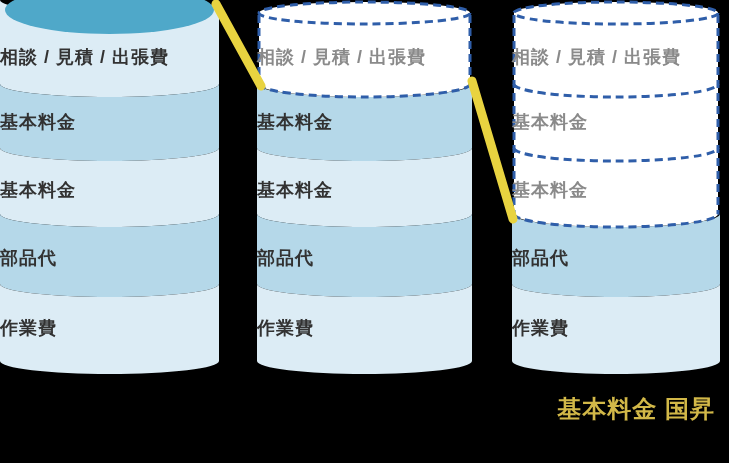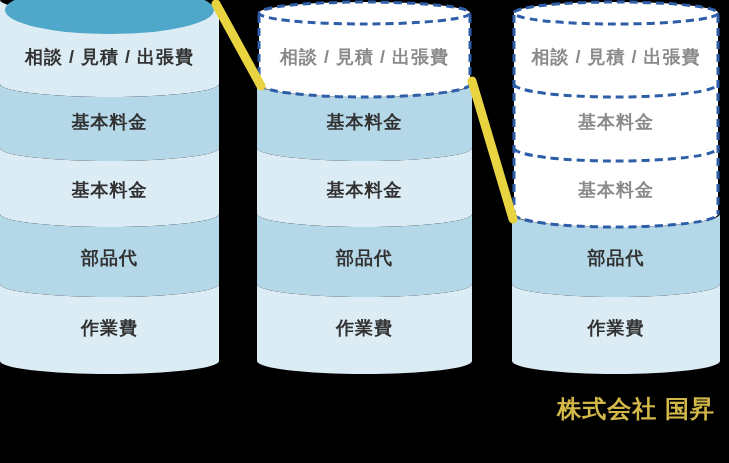--- a/index.html
+++ b/index.html
@@ -4,21 +4,21 @@
 <style>
   html,body{margin:0;padding:0;}
   body{
     width:729px;height:463px;position:relative;overflow:hidden;
     background:#000000;
     font-family:"Liberation Sans","DejaVu Sans",sans-serif;
   }
   .column{position:absolute;top:0;height:385px;}
   .column svg{position:absolute;top:0;left:0;display:block;}
   .seg-label{
-    position:absolute;left:0;width:100%;text-align:center;
+    position:absolute;left:0;width:100%;text-align:left;
     transform:translateY(-50%);
     font-size:18px;font-weight:600;letter-spacing:1px;white-space:nowrap;
   }
   #connectors{position:absolute;top:0;left:0;pointer-events:none;}
   #brand{
     position:absolute;right:14px;top:393px;
     font-size:24px;font-weight:700;letter-spacing:1px;white-space:nowrap;
   }
 </style>
 </head>
@@ -76,13 +76,13 @@
       <div class="seg-label" style="top: 258px; color: rgb(50, 50, 50);">部品代</div>
       <div class="seg-label" style="top: 328px; color: rgb(50, 50, 50);">作業費</div>
     </div>
   </div>
 
 <svg id="connectors" width="729" height="463" viewBox="0 0 729 463">
     <line x1="216" y1="4" x2="261" y2="86" stroke="#e8d340" stroke-width="9" stroke-linecap="round"></line>
     <line x1="472" y1="81" x2="513" y2="219" stroke="#e8d340" stroke-width="9" stroke-linecap="round"></line>
   </svg>
 
-<div id="brand" style="color: rgb(210, 184, 72);">株式会社 国昇</div>
+<div id="brand" style="color: rgb(210, 184, 72);">基本料金 国昇</div>
 
 </body></html>

